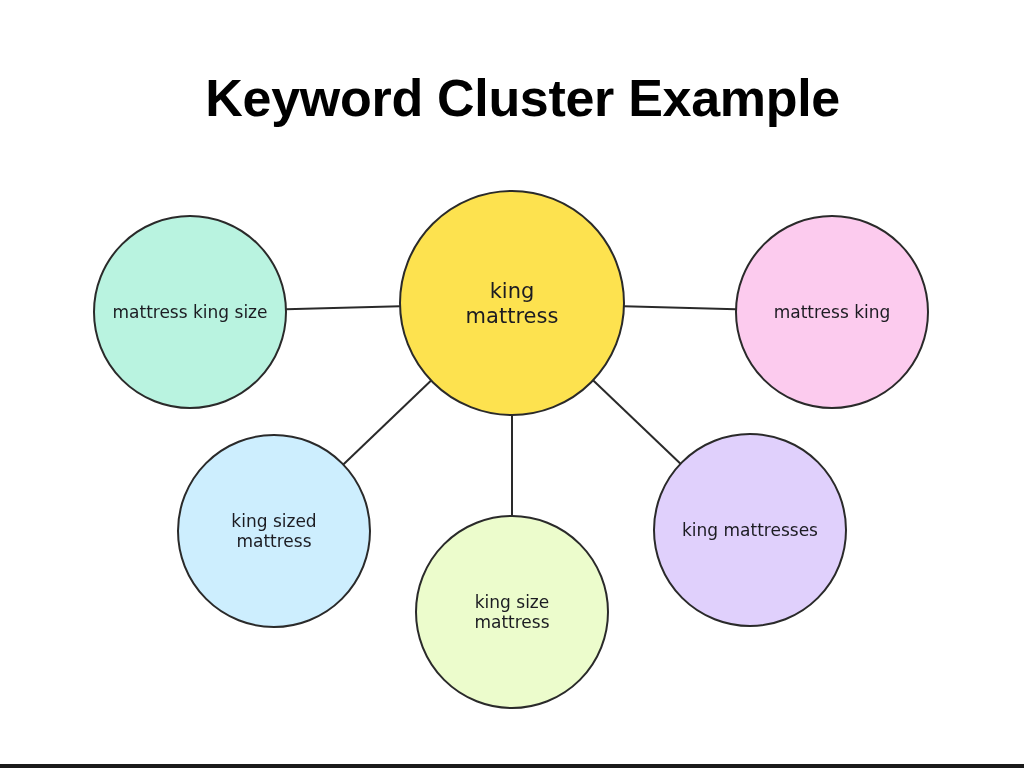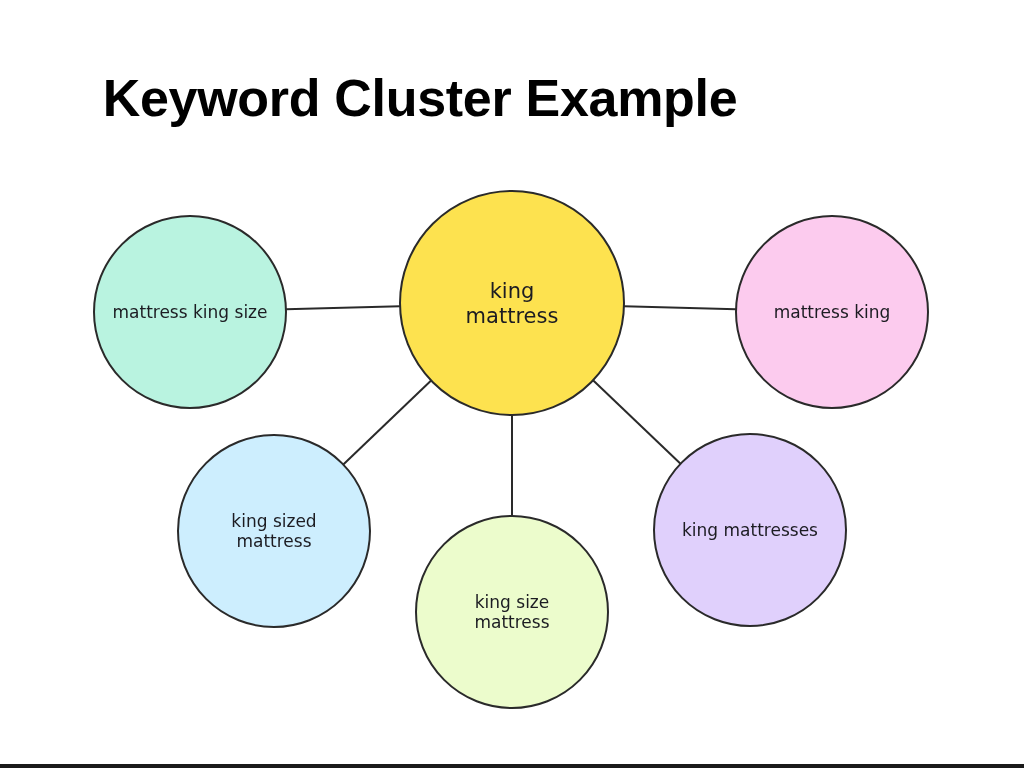--- a/index.html
+++ b/index.html
@@ -12,21 +12,21 @@
       height: 768px;
       position: relative;
       overflow: hidden;
       font-family: "Liberation Sans", "DejaVu Sans", sans-serif;
     }
     .title {
       position: absolute;
       left: 0;
       top: 66px;
       width: 840px;
-      text-align: center;
+      text-align: right;
       font-size: 52px;
       font-weight: bold;
       color: #000000;
       letter-spacing: -0.3px;
       line-height: 64px;
     }
     svg.diagram {
       position: absolute;
       left: 0;
       top: 0;

